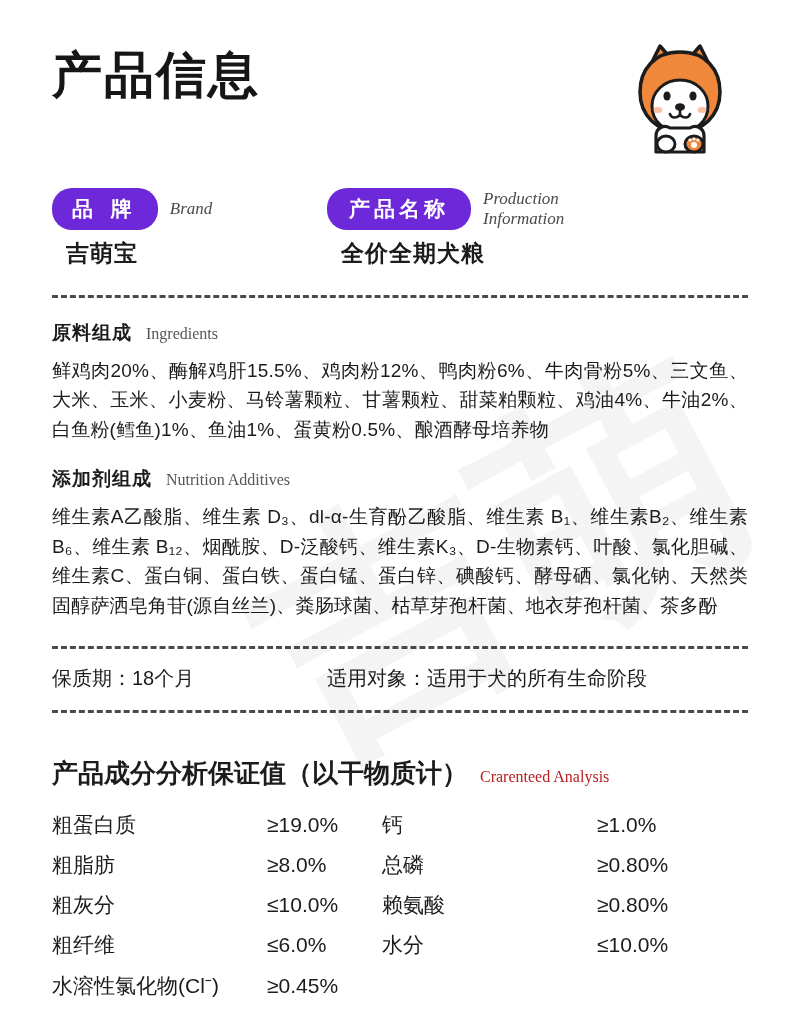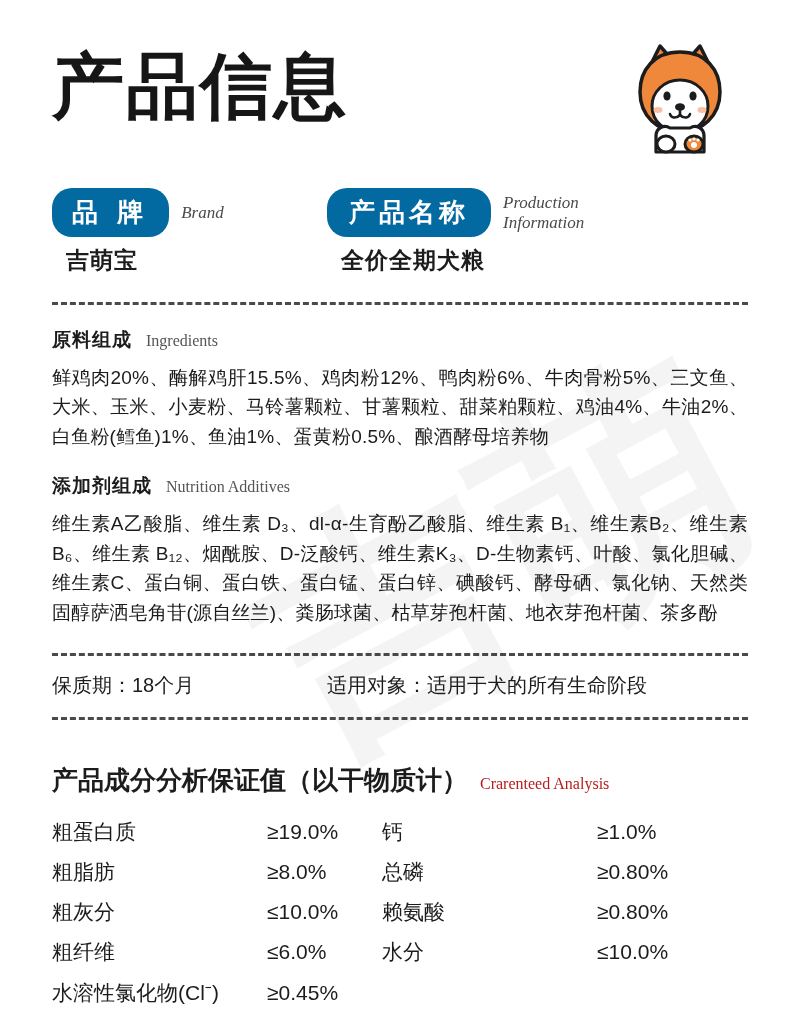--- a/index.html
+++ b/index.html
@@ -39,21 +39,21 @@
   }
   .content { position: relative; z-index: 2; }
 
   
   .header {
     display: flex;
     align-items: flex-start;
     justify-content: space-between;
   }
   .main-title {
-    font-size: 72px;
+    font-size: 50px;
     font-weight: bold;
     letter-spacing: 2px;
     line-height: 1;
     margin: 10px 0 0 0;
     color: #161616;
   }
   .dog-art {
     width: 120px;
     height: 120px;
     position: relative;
@@ -67,24 +67,24 @@
     margin-top: 28px;
   }
   .meta-col-brand { width: 275px; }
   .meta-col-product { flex: 1; }
   .pill-line {
     display: flex;
     align-items: center;
     gap: 12px;
   }
   .pill {
-    background: #0369a1;
+    background: #6d28d9;
     color: #ffffff;
     border-radius: 20px;
-    font-size: 26px;
+    font-size: 21px;
     font-weight: bold;
     padding: 7px 22px;
     letter-spacing: 4px;
     white-space: nowrap;
   }
   .pill.narrow { letter-spacing: 6px; padding: 7px 20px; }
   .pill-en {
     font-size: 17px;
     color: #4a4a4a;
     line-height: 1.15;

